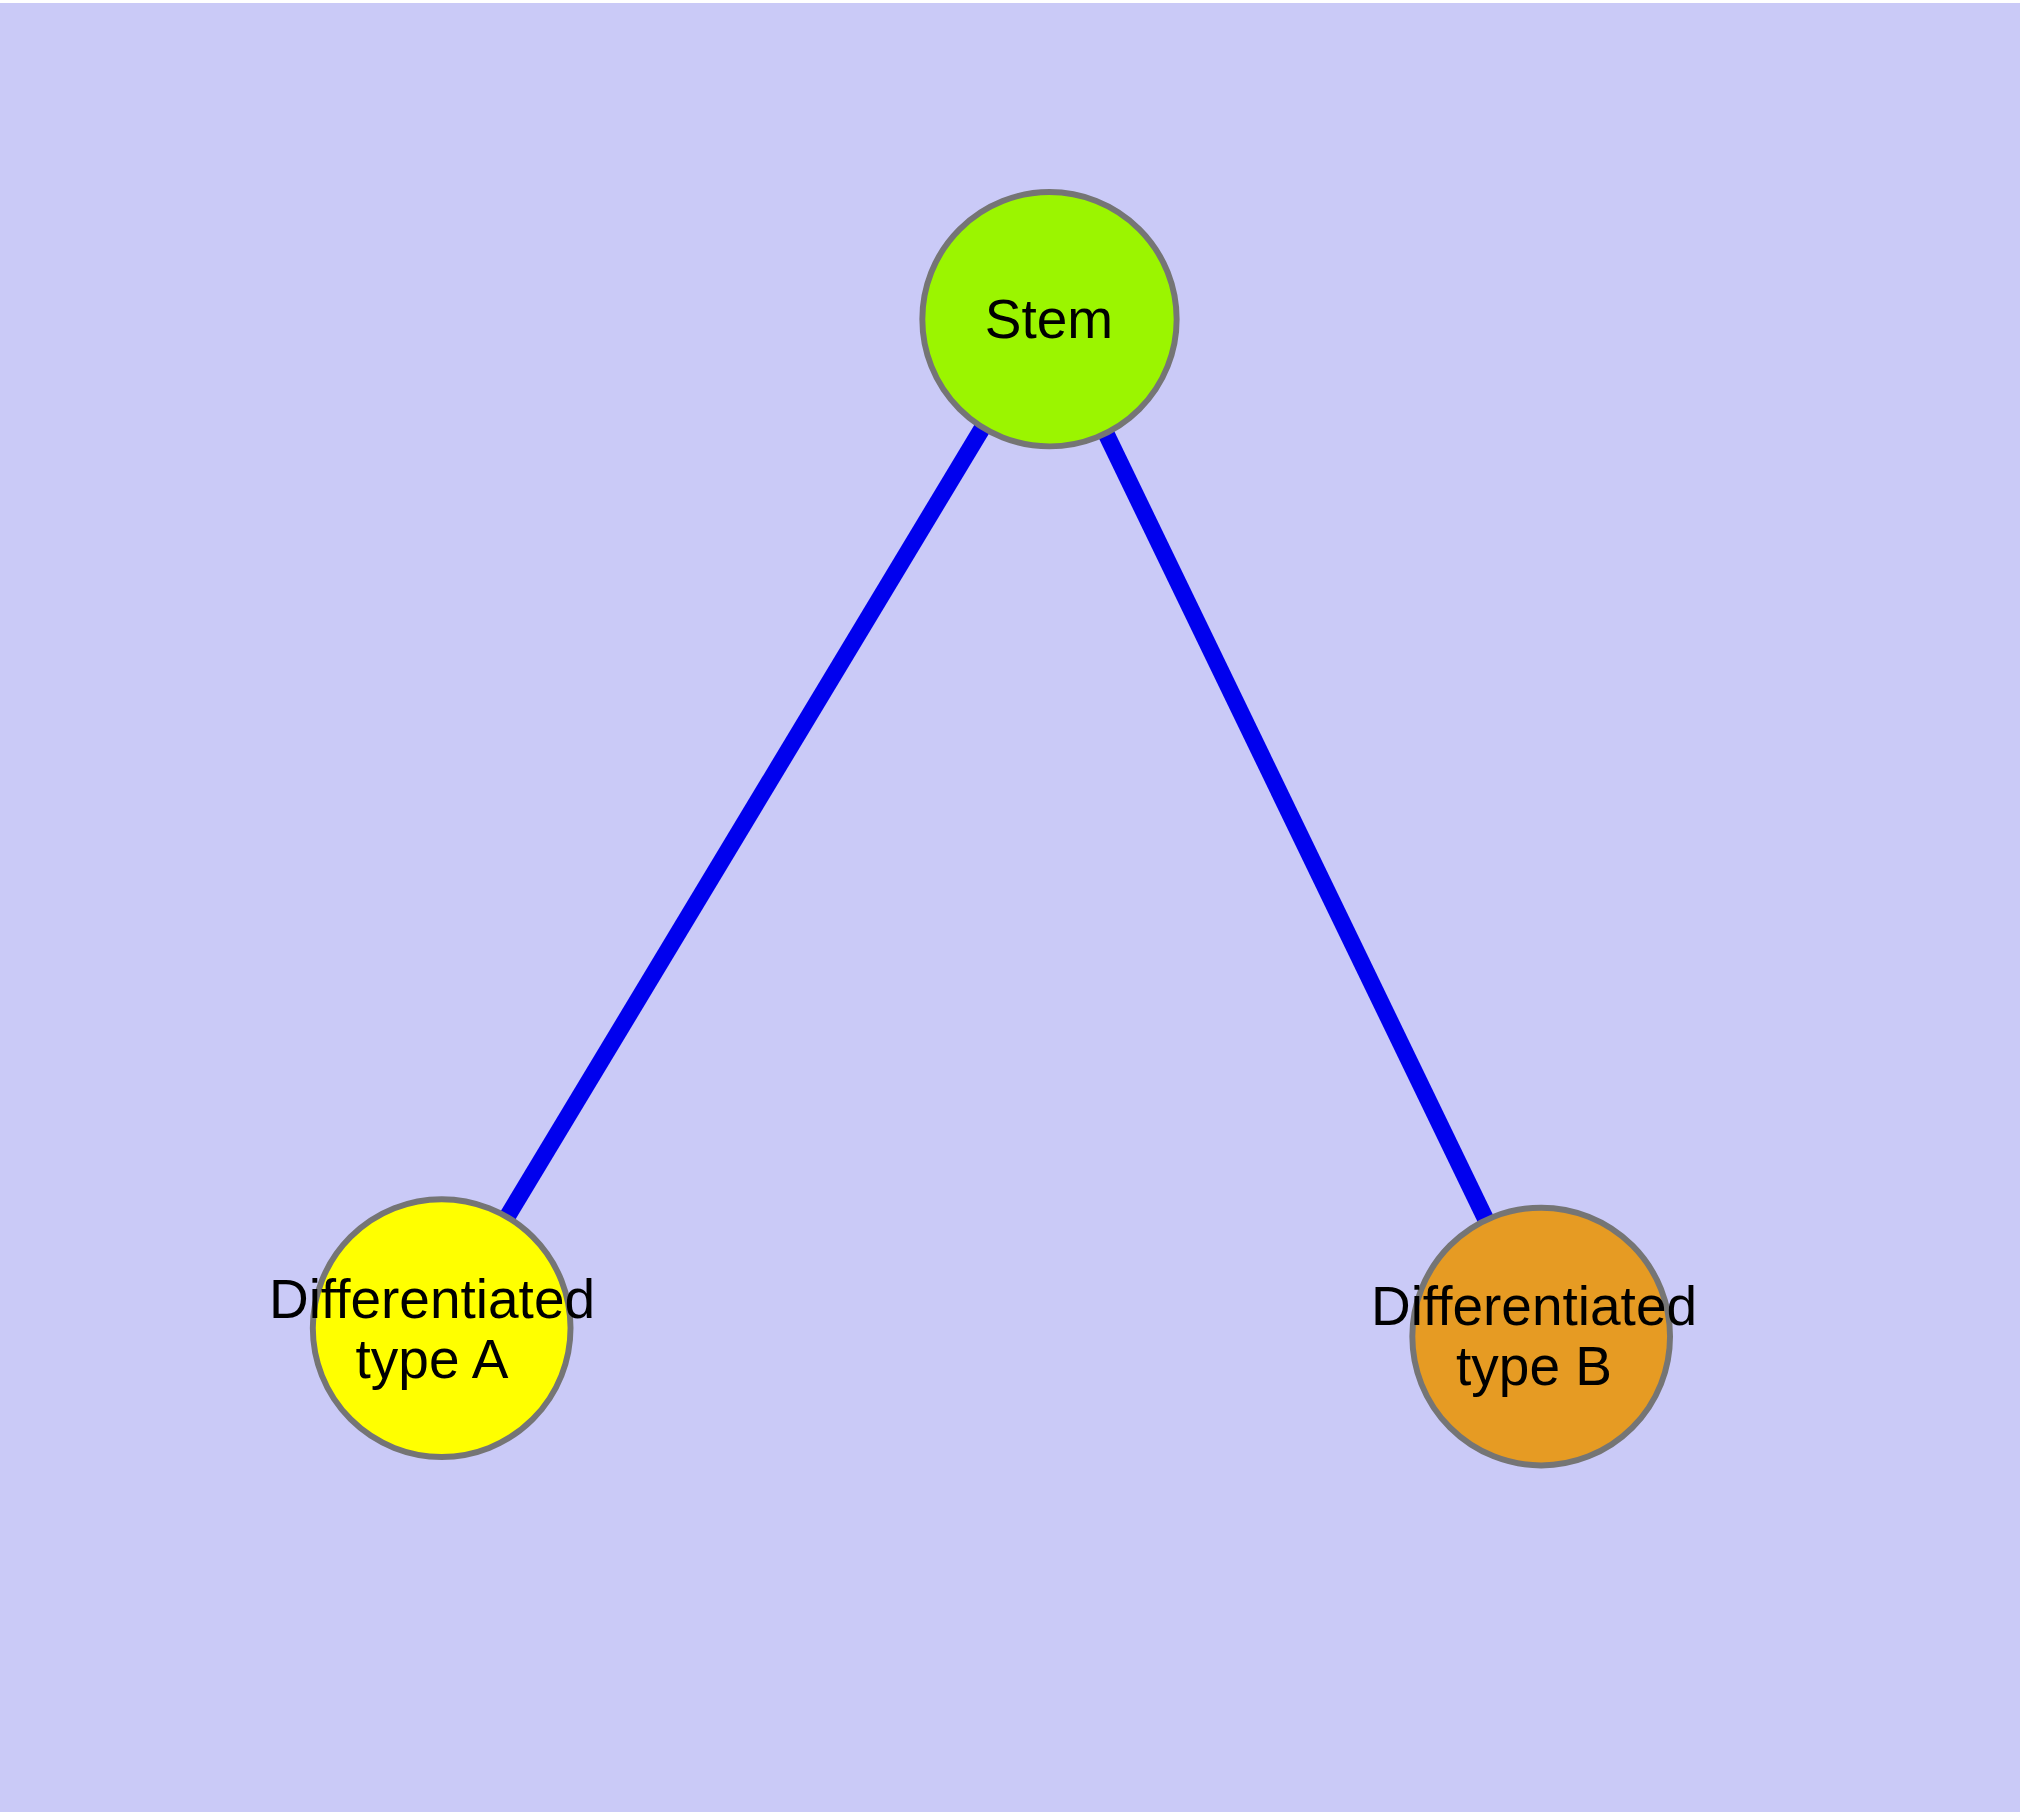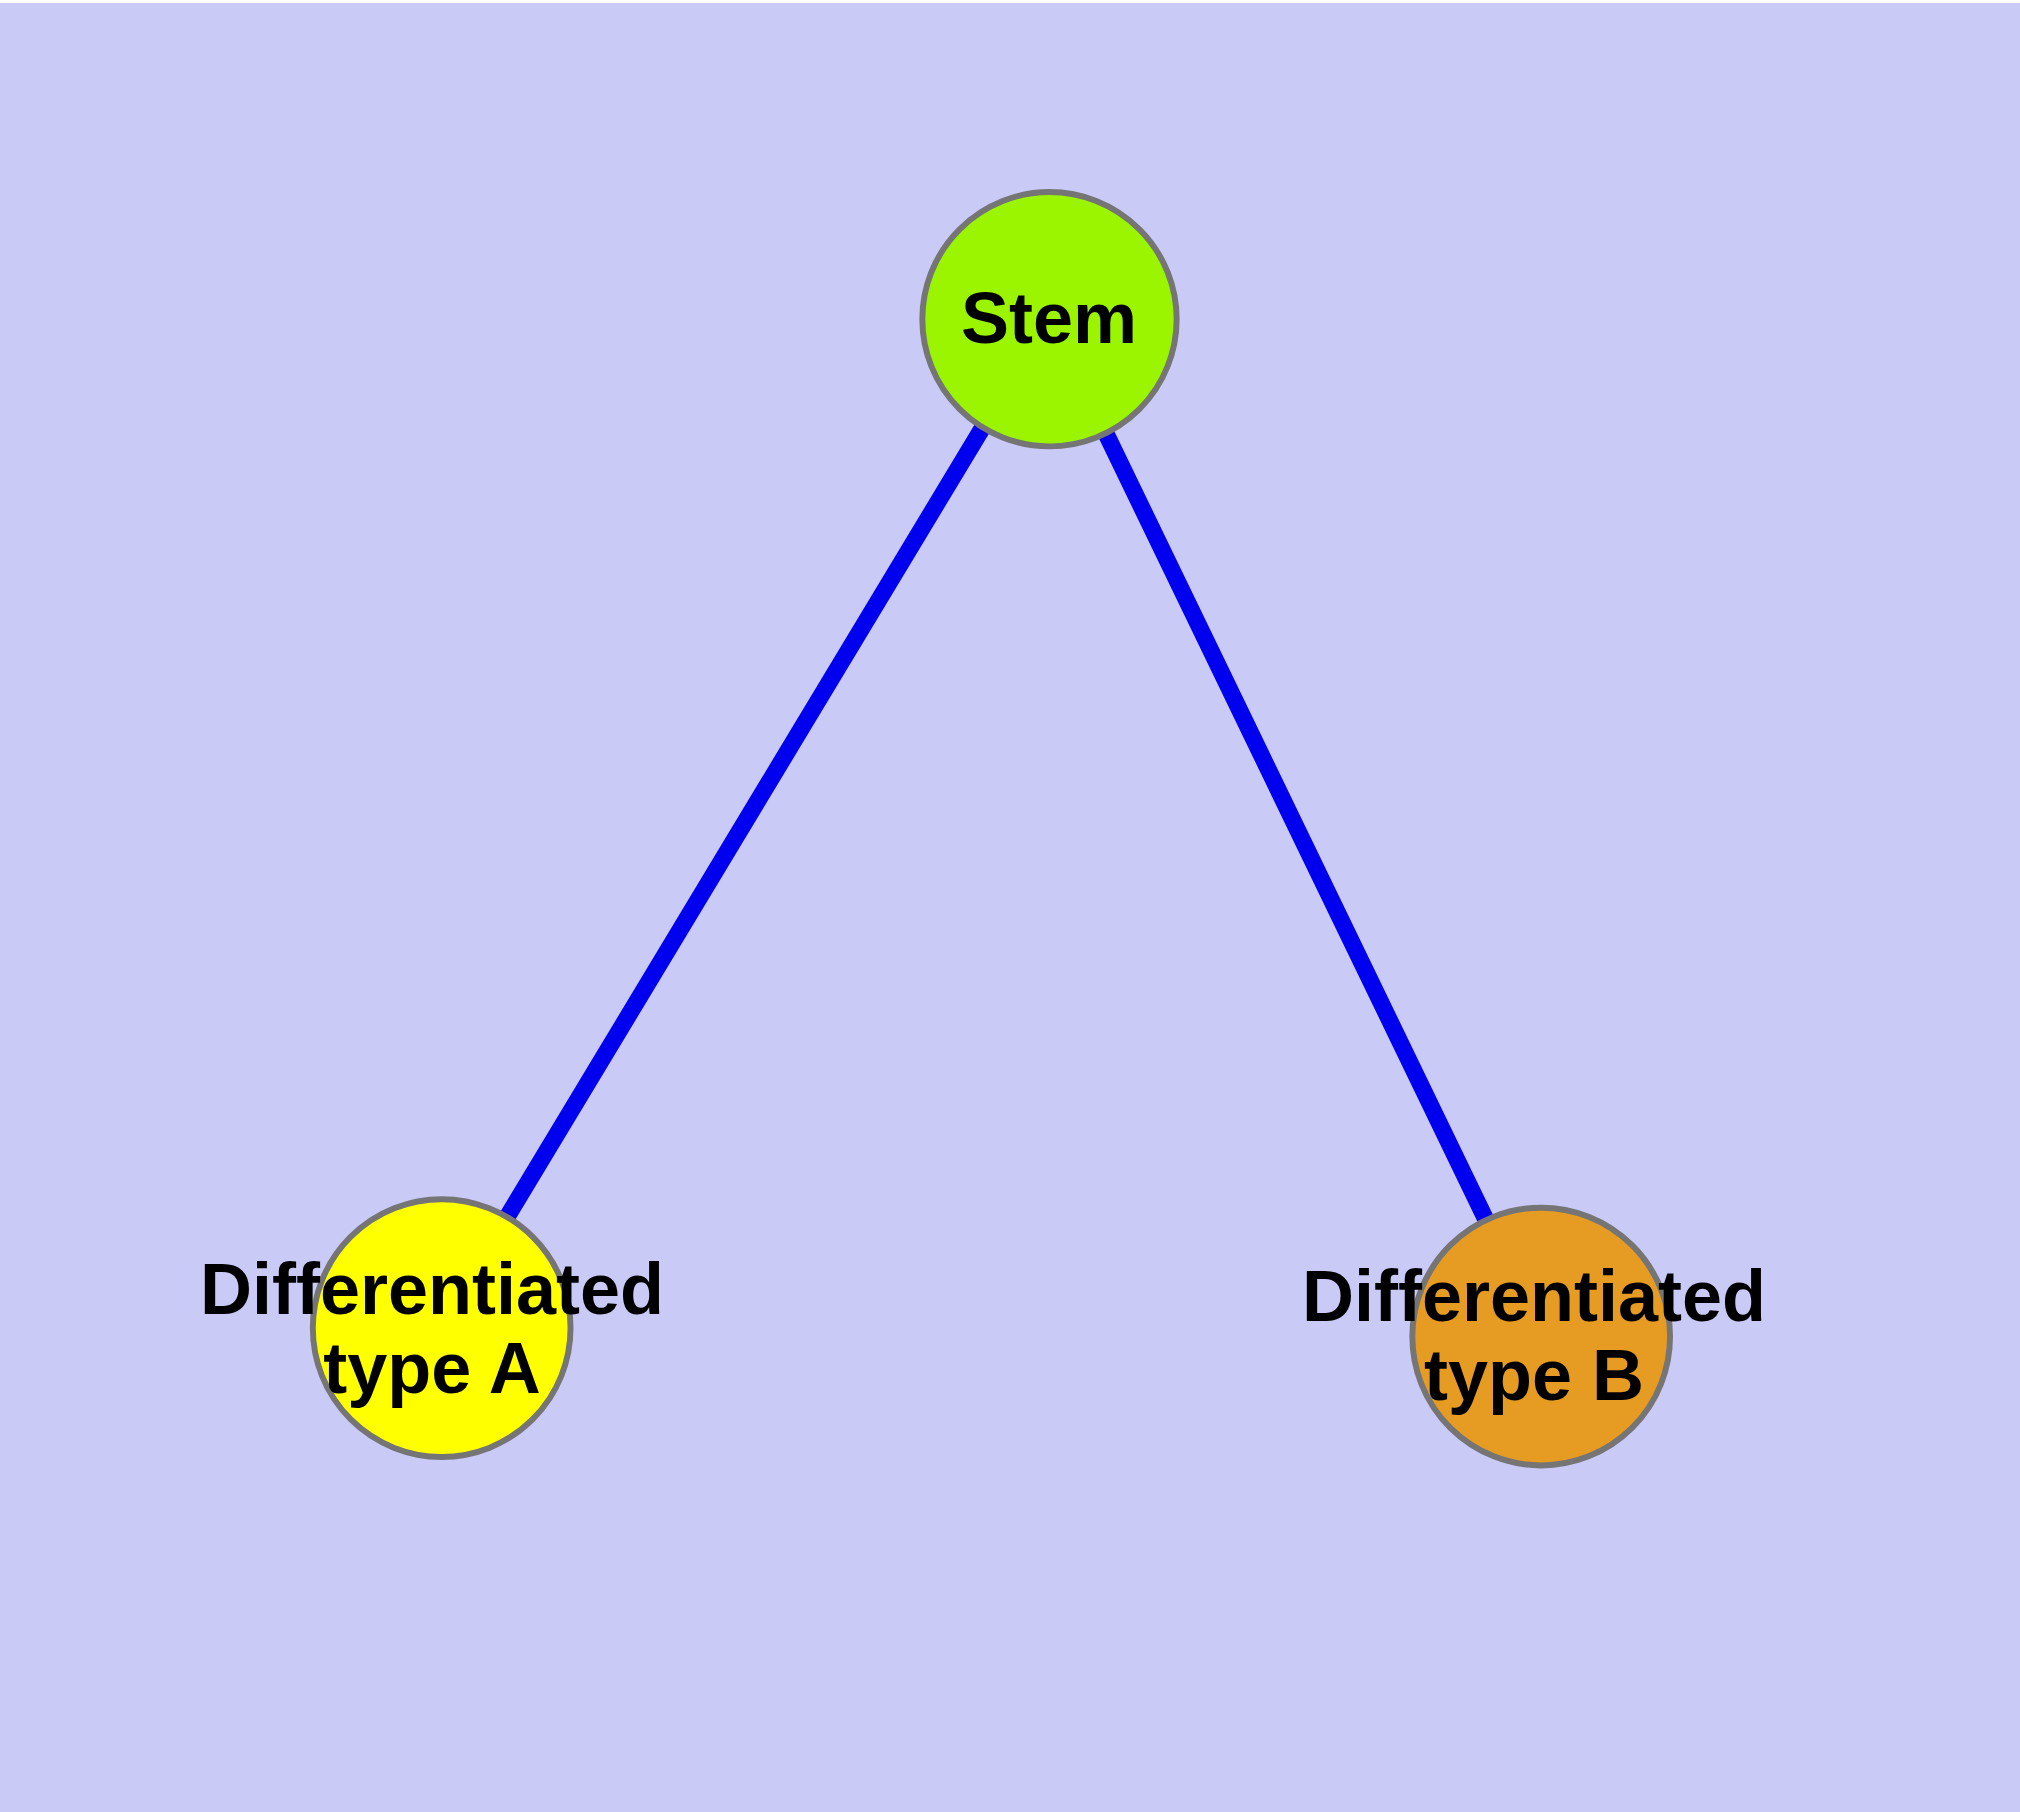--- a/index.html
+++ b/index.html
@@ -28,22 +28,22 @@
   .edge {
     stroke-width: 20px;
     stroke-linecap: butt;
   }
   .node-circle {
     stroke-width: 7px;
   }
   .node-label {
     position: absolute;
     transform: translate(-50%, -50%);
-    font-weight: 700;
-    font-size: 72px;
+    font-weight: 400;
+    font-size: 55px;
     line-height: 1.1;
     text-align: center;
     white-space: pre-line;
     letter-spacing: 0;
   }
   .label-stem   { left: 1049px; top: 316px; }
   .label-type-a { left: 432px;  top: 1326px; }
   .label-type-b { left: 1534px; top: 1333px; }
 </style>
 </head>

